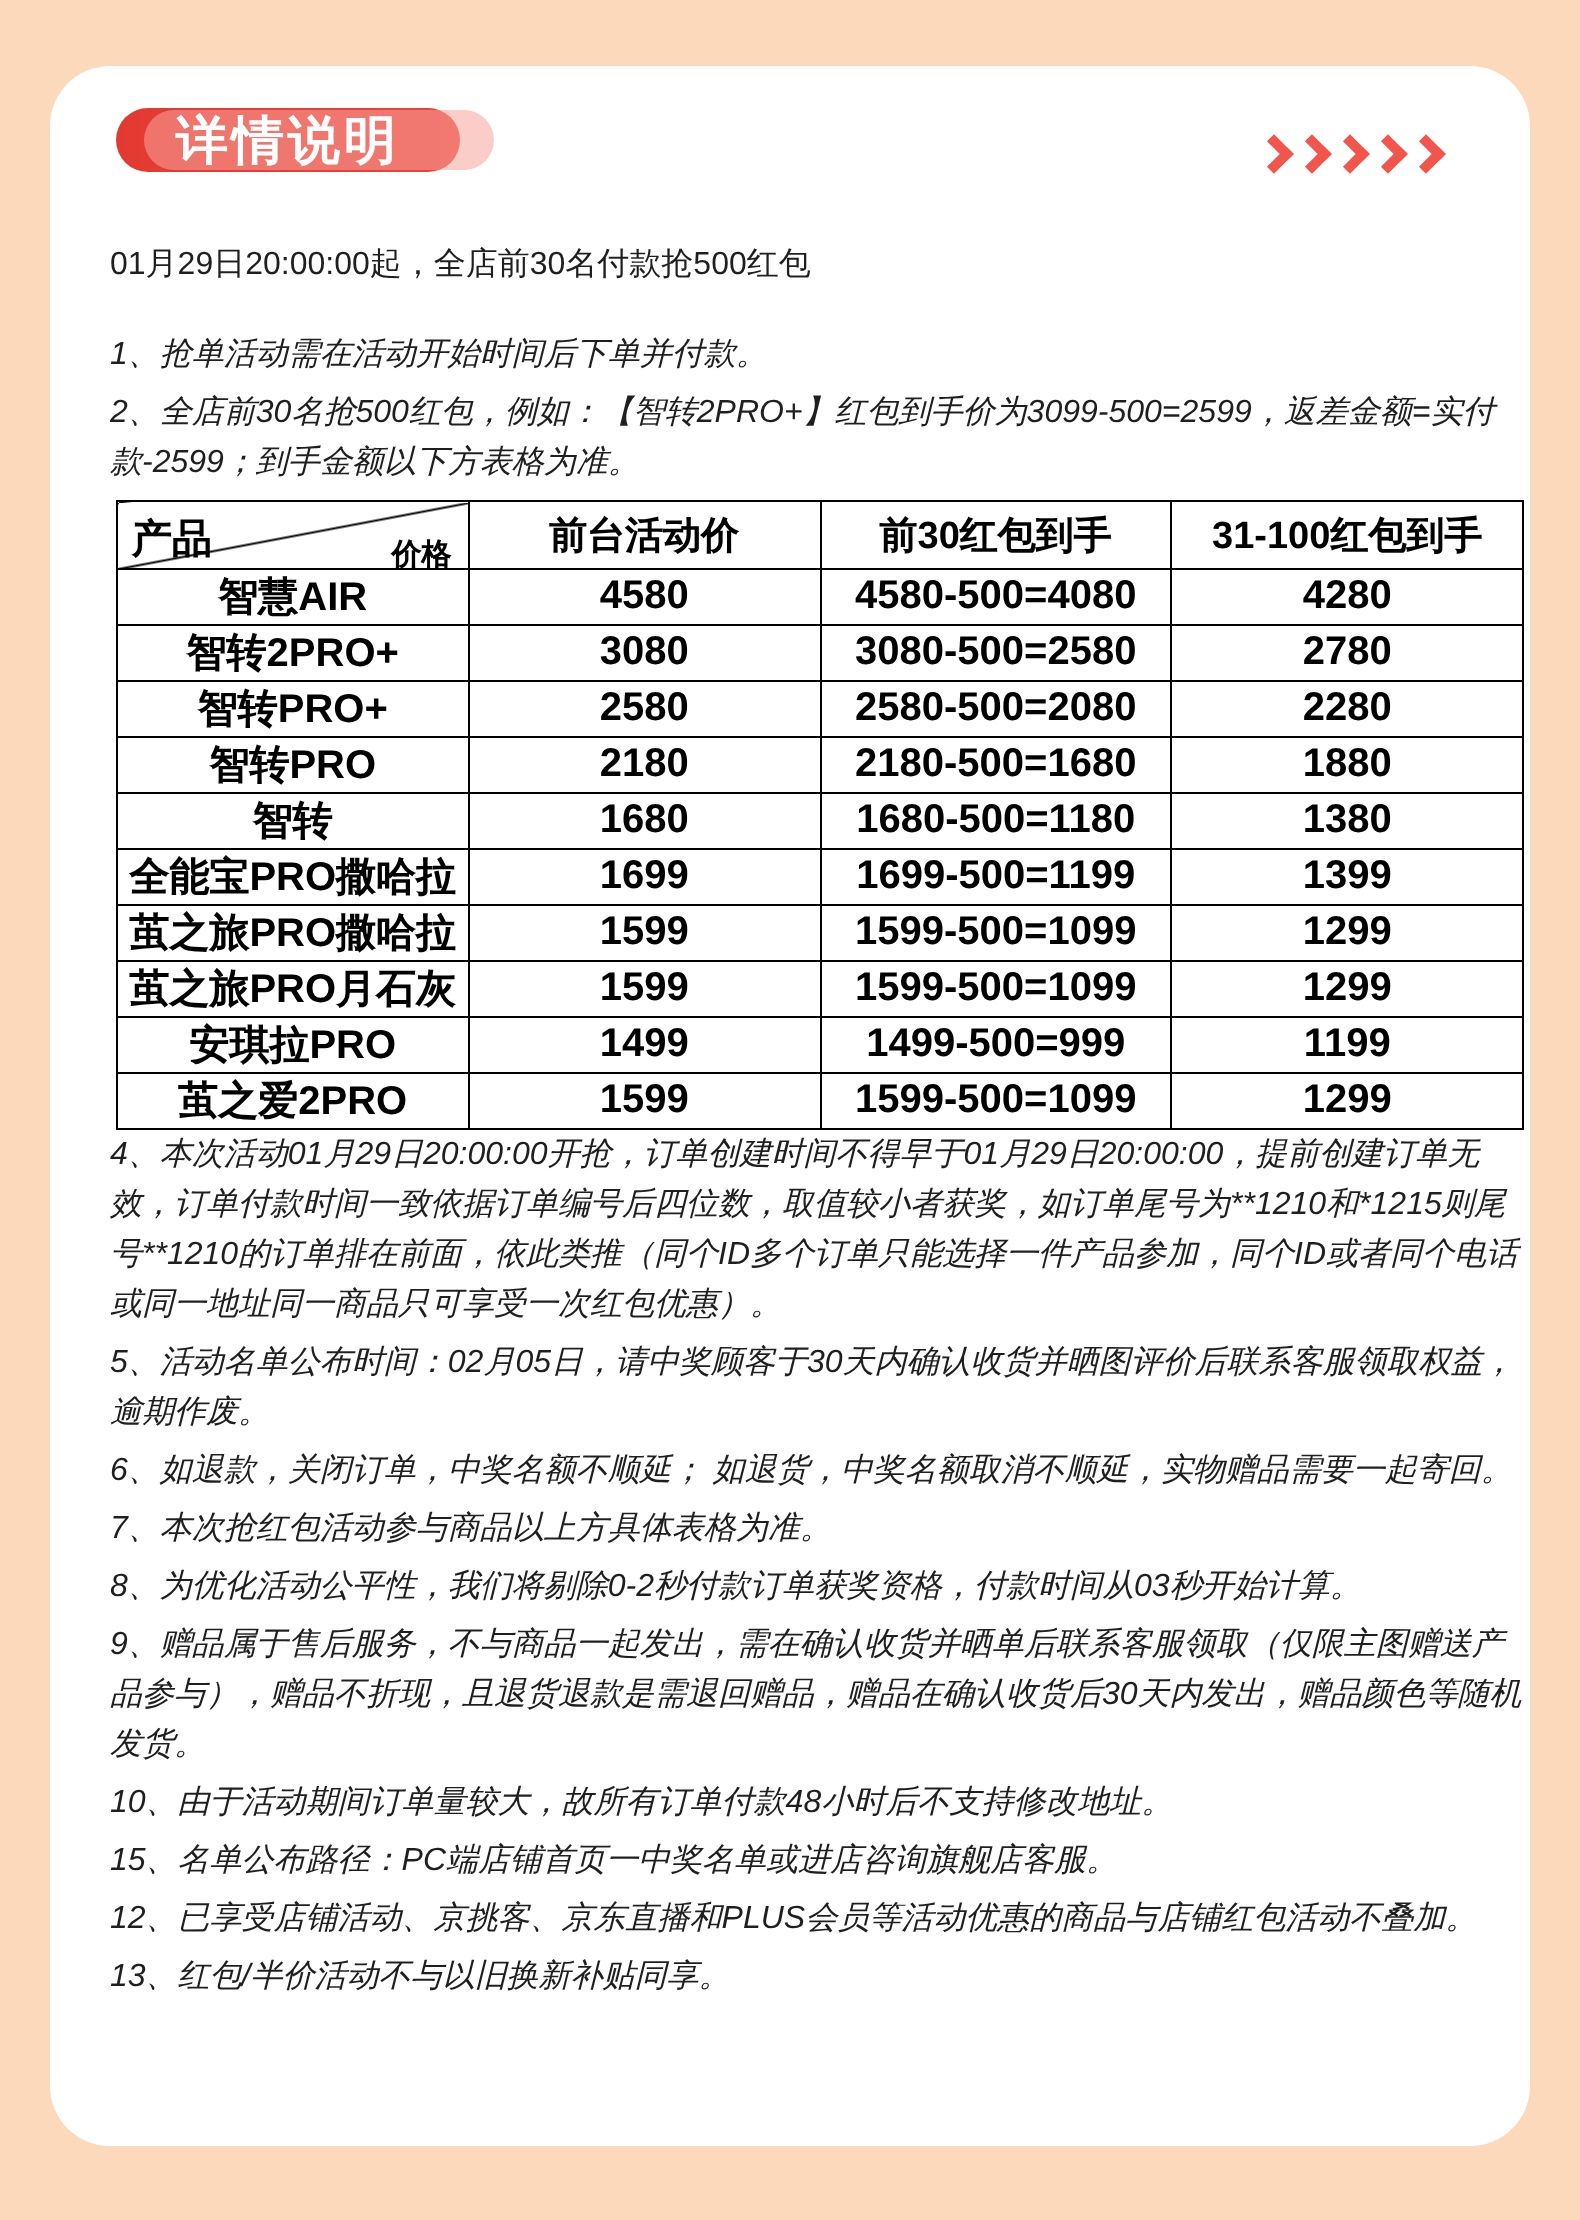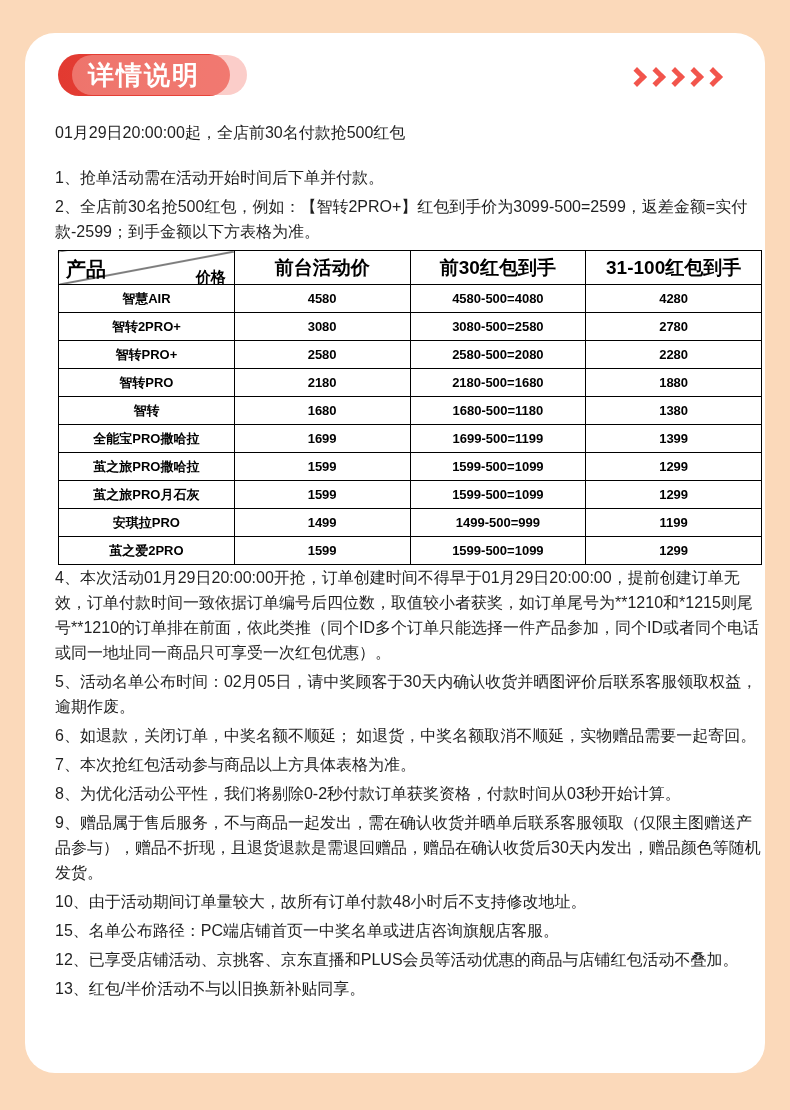--- a/index.html
+++ b/index.html
@@ -31,21 +31,21 @@
     height:1040px;
     box-sizing:border-box;
     padding:21px 15px 10px;
     overflow:hidden;
   }
   
   .card-header{position:relative;height:42px;}
   .badge{
     position:relative;
     display:inline-flex;align-items:center;
-    margin-left:18px;height:42px;
+    margin-left:18px;height:32px;
     padding:0 30px;
     border-radius:22px;
     background:linear-gradient(90deg,var(--badge-red-deep),var(--badge-red));
     z-index:1;
   }
   .badge::before{
     content:"";position:absolute;z-index:-1;
     left:14px;right:-17px;top:1px;bottom:1px;
     border-radius:22px;
     background:var(--badge-ghost);
@@ -59,38 +59,38 @@
     display:flex;align-items:center;
   }
   .chev{
     display:inline-block;width:9px;height:9px;margin-left:5px;
     border-top:5px solid var(--arrow-red);
     border-right:5px solid var(--arrow-red);
     transform:rotate(45deg);
   }
   
   .intro{margin:24px 0 0 15px;font-size:16px;line-height:25px;font-weight:500;}
-  .rules{margin:20px 0 0 15px;width:710px;}
+  .rules{margin:20px 0 0 15px;width:710px;font-style:italic;}
   .rules .rule{margin:0 0 4px 0;font-size:16px;line-height:25px;font-weight:500;}
   .rules-bottom{margin-top:0;}
   
   table.price-table{
     border-collapse:collapse;
     margin:6px 0 0 18px;
     width:704px;
     table-layout:fixed;
   }
   table.price-table th,table.price-table td{
     border:1.5px solid var(--table-border);
     text-align:center;vertical-align:middle;
     font-weight:700;color:#000;
     padding:0;
   }
   table.price-table th{height:33px;font-size:19px;}
-  table.price-table td{height:27px;font-size:13px;}
+  table.price-table td{height:27px;font-size:20px;}
   th.corner{
     position:relative;
     background:linear-gradient(to bottom right,
       transparent calc(50% - 1px), #000 50%, transparent calc(50% + 1px));
   }
   .corner-top{position:absolute;top:17px;right:8px;font-size:15px;font-weight:700;}
   .corner-bottom{position:absolute;bottom:1px;left:7px;font-size:20px;font-weight:700;}
 </style>
 </head>
 <body>

